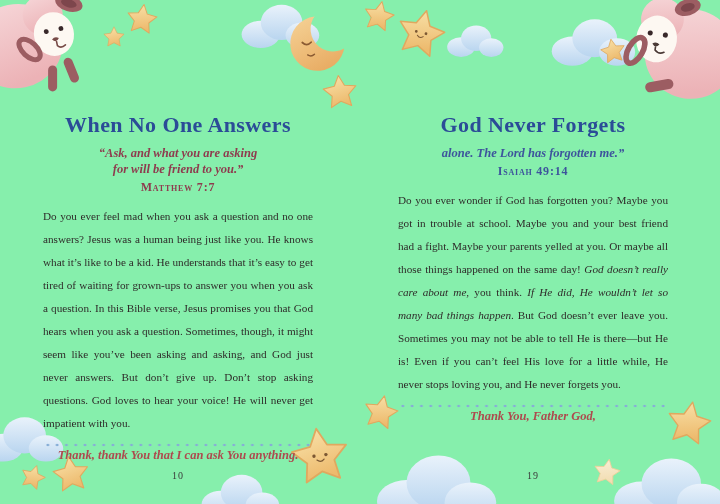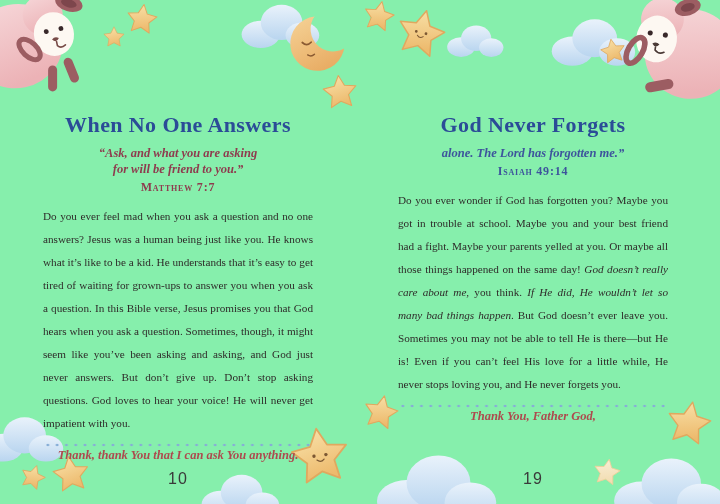--- a/index.html
+++ b/index.html
@@ -39,22 +39,22 @@
     background-image:radial-gradient(circle, #86add6 1.3px, rgba(0,0,0,0) 1.6px);
     background-size:9.3px 4px; background-position:center;
     background-repeat:repeat-x;
   }
 
   .prayer { text-align:center; font-style:italic; font-weight:bold;
             font-size:12.5px; line-height:17px; color:#ad4a4e; }
 
   .pagenum {
     position:absolute; top:470px; left:0; width:100%;
-    text-align:center; font-size:16px; color:#3a3a3a;
-    font-family:Liberation Sans, sans-serif; letter-spacing:1px;
+    text-align:center; font-size:10px; color:#3a3a3a;
+    font-family:Liberation Serif, serif; letter-spacing:1px;
   }
 </style>
 </head>
 <body>
 
 <div class="spread">
 
   <svg width="0" height="0" style="position:absolute" aria-hidden="true">
     <defs>
       <linearGradient id="gStar" x1="0" y1="0" x2="0.25" y2="1">

